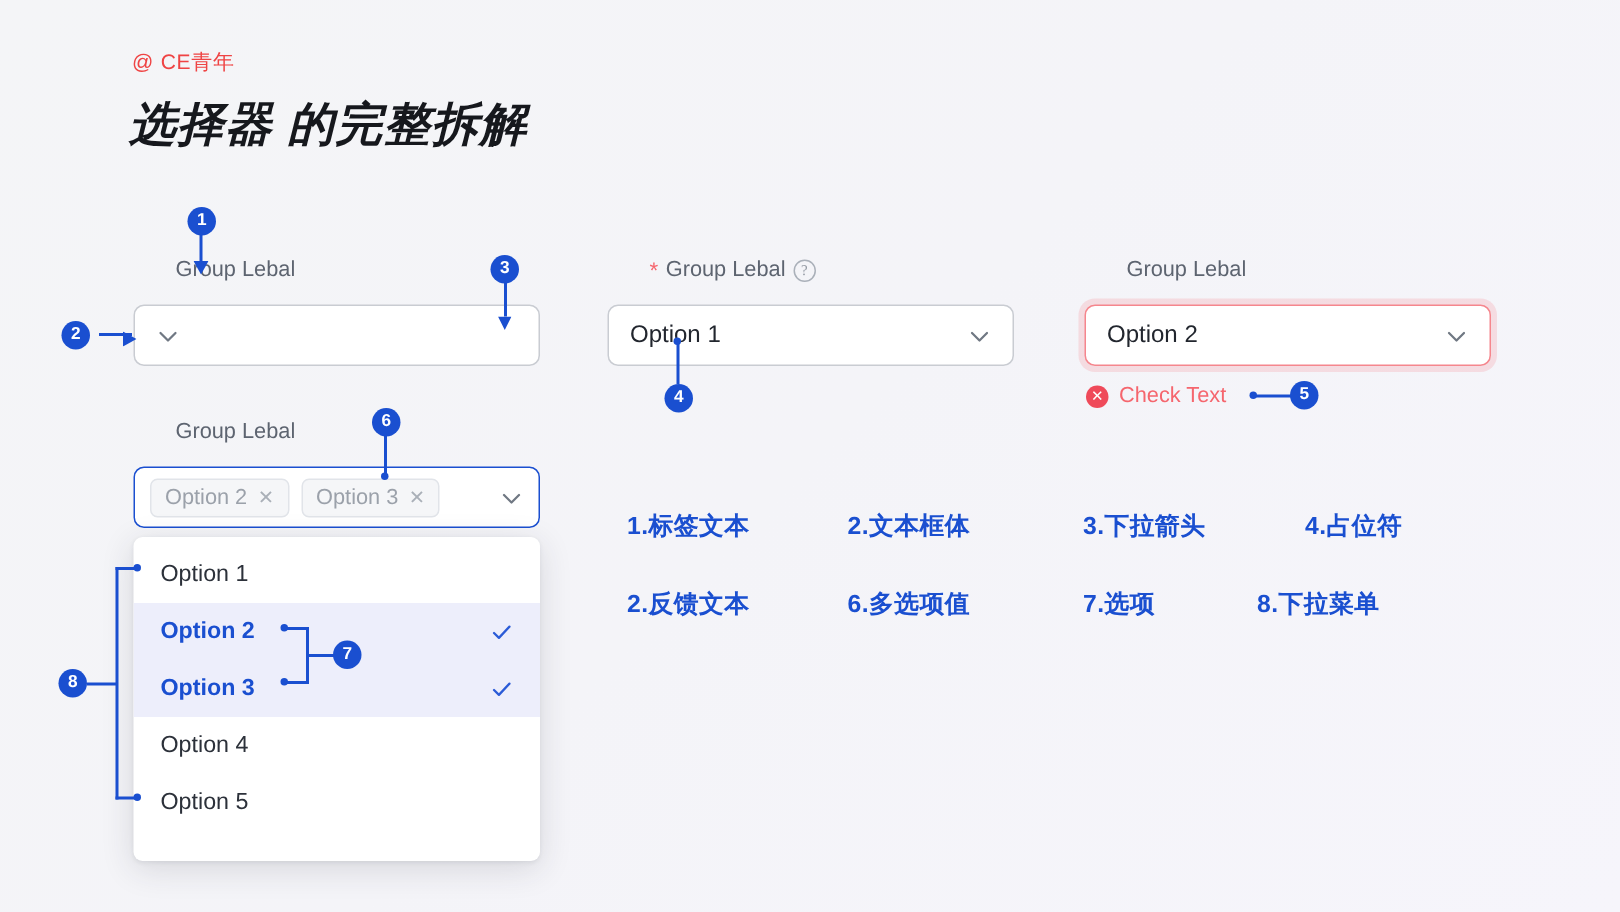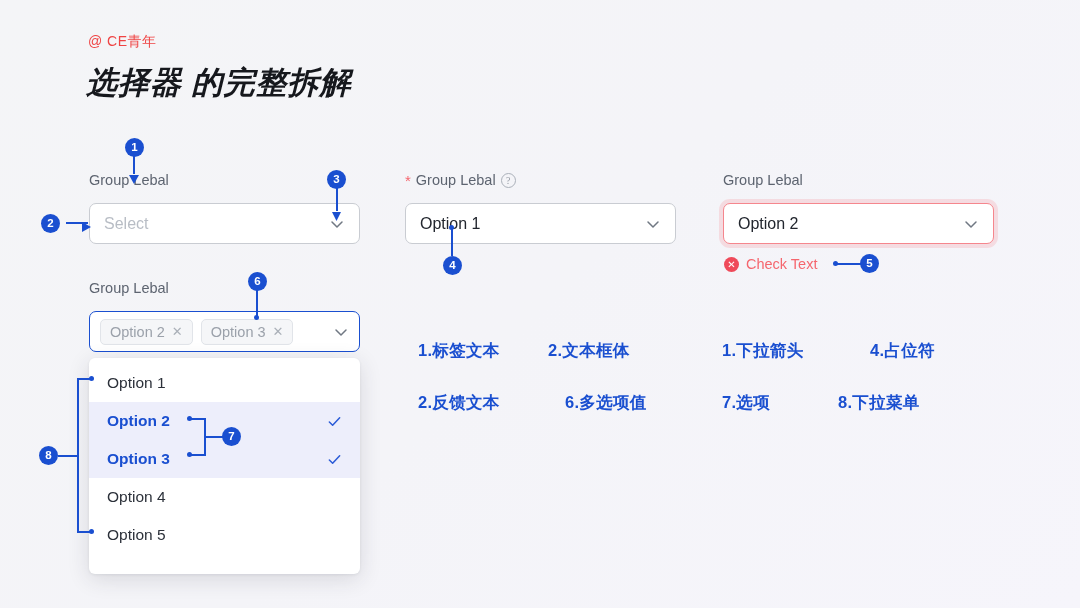--- a/index.html
+++ b/index.html
@@ -24,21 +24,21 @@
   .title {
     position: absolute; left: 86px; top: 62px;
     font-size: 31px; font-weight: bold; color: #16181d;
     letter-spacing: 1px; font-style: italic; white-space: nowrap;
   }
 
   
   .field-label {
     position: absolute;
     font-size: 14.5px; color: #5d6470; white-space: nowrap;
-    display: flex; align-items: center; gap: 5px;
+    display: flex; align-items: center; gap: 5px; margin-left: 28px;
   }
   .req-star { color: #f5666e; font-size: 15px; line-height: 1; }
 
   .help-icon {
     width: 15px; height: 15px; border-radius: 50%;
     border: 1.2px solid #aab0b9; color: #949aa3;
     font-size: 10px; line-height: 13px; text-align: center;
     display: inline-block; font-family: "Liberation Serif", serif;
   }
 
@@ -149,21 +149,20 @@
 <div id="stage">
 
   <div class="handle">@ CE青年</div>
   <div class="title">选择器 的完整拆解</div>
 
   <div class="field-label" style="left:89px; top:172px;">
     <span>Group Lebal</span>
   </div>
 
   <div class="select-box placeholder-state" style="left:89px; top:203px; width:271px; height:41px;">
-    <span class="placeholder">Select</span>
     <span class="chev">
       <svg viewBox="0 0 16 16" width="16" height="16">
           <path d="M3 6 L8 11 L13 6" fill="none" stroke="#707883" stroke-width="1.5" stroke-linecap="round" stroke-linejoin="round"></path>
         </svg>
     </span>
   </div>
 
   <div class="field-label" style="left:405px; top:172px;">
     <span class="req-star">*</span>
     <span>Group Lebal</span>
@@ -249,22 +248,22 @@
     </div>
 
     <div class="dd-item">
       <span>Option 5</span>
     </div>
 
     <div style="height:20px;"></div>
   </div>
 
   <div class="legend-item" style="left:418px; top:340px;">1.标签文本</div>
-  <div class="legend-item" style="left:548px; top:340px;">2.文本框体</div>
-  <div class="legend-item" style="left:722px; top:340px;">1.下拉箭头</div>
+  <div class="legend-item" style="left:565px; top:340px;">2.文本框体</div>
+  <div class="legend-item" style="left:722px; top:340px;">3.下拉箭头</div>
   <div class="legend-item" style="left:870px; top:340px;">4.占位符</div>
   <div class="legend-item" style="left:418px; top:392px;">2.反馈文本</div>
   <div class="legend-item" style="left:565px; top:392px;">6.多选项值</div>
   <div class="legend-item" style="left:722px; top:392px;">7.选项</div>
   <div class="legend-item" style="left:838px; top:392px;">8.下拉菜单</div>
 
   <div class="conn v" style="left:133px; top:152px; height:22px;"></div>
   <div class="arrow-head" style="left:129px; top:170px;">
     <svg width="10" height="9" viewBox="0 0 10 9">
         <path d="M5 9 L0 0 L10 0 Z" fill="#1a4fd0"></path>

